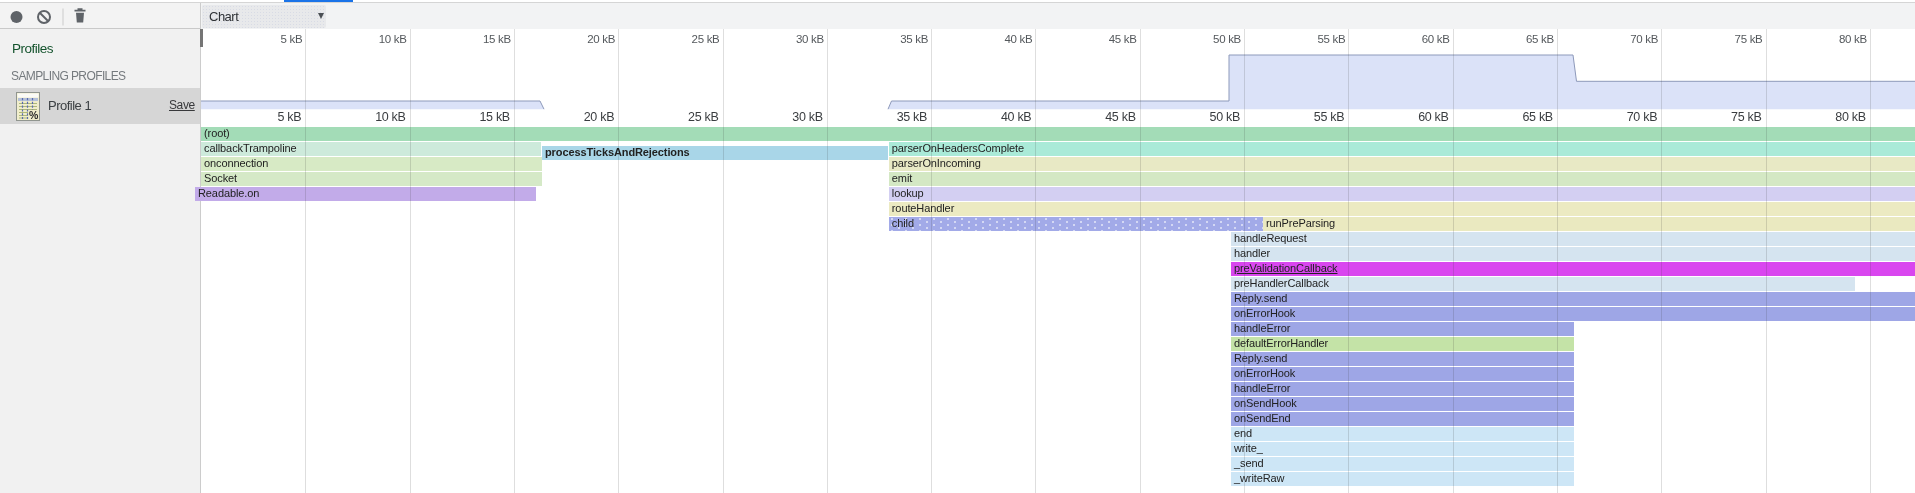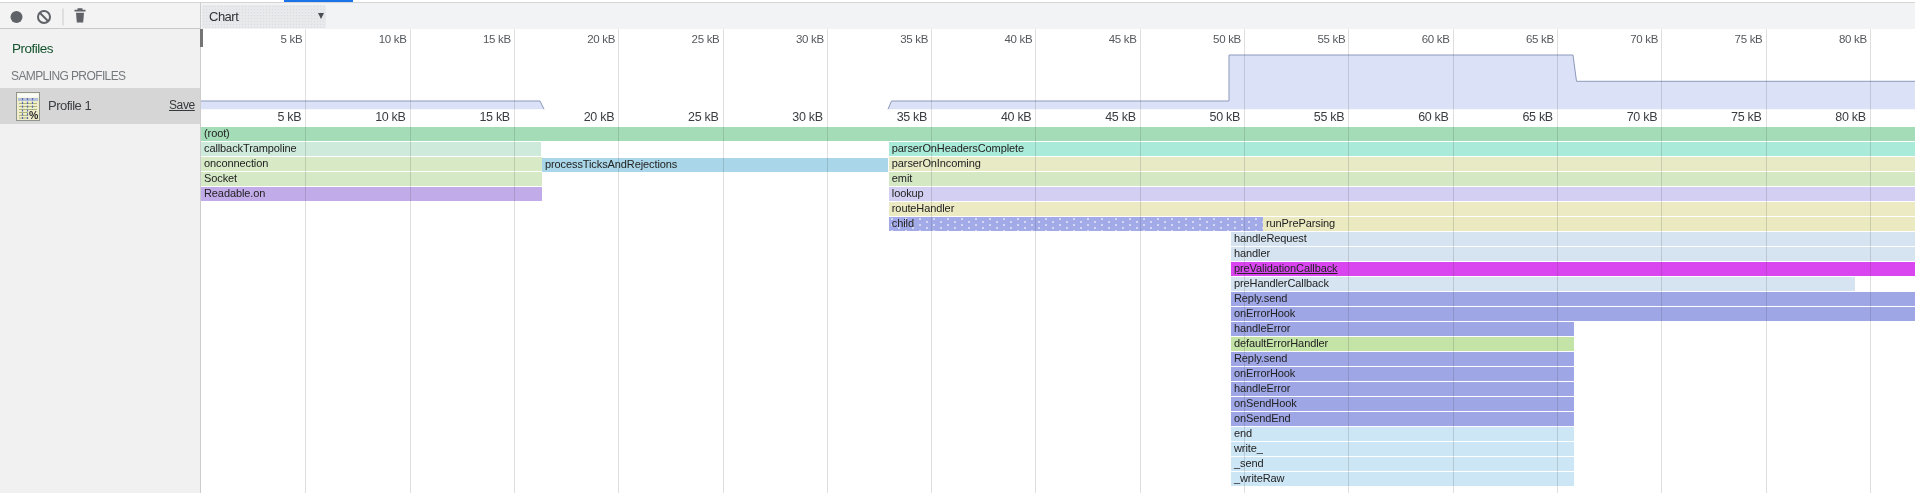--- a/index.html
+++ b/index.html
@@ -139,27 +139,27 @@
 <svg class="abs" style="left:200px;top:29px;z-index:8" width="1715" height="81" viewBox="0 0 1715 81">
   <path d="M1,80.2 V72 H340 L344,80.2 Z" fill="#dbe2f8"></path>
   <path d="M688,80.2 L691.5,72 H1029 V26 H1373 L1376.5,52.3 H1715 V80.2 Z" fill="#dbe2f8"></path>
   <path d="M1,72 H340 L344,80.2" fill="none" stroke="#8d99ba" stroke-width="1"></path>
   <path d="M688,80.2 L691.5,72 H1029 V26 H1373 L1376.5,52.3 H1715" fill="none" stroke="#8d99ba" stroke-width="1"></path>
 </svg>
 
 <div id="bars">
     <div class="bar" style="left:201px;top:127px;width:1714px;background-color:#a3dcb7;">(root)</div>
     <div class="bar" style="left:201px;top:142px;width:339.79999999999995px;background-color:#cdeadb;">callbackTrampoline</div>
-    <div class="bar" style="left:542px;top:158px;width:345.79999999999995px;background-color:#a9d6e8;">processTicksAndRejections</div>
+    <div class="bar" style="left:542px;top:146px;width:345.79999999999995px;background-color:#a9d6e8;font-weight:bold;">processTicksAndRejections</div>
     <div class="bar" style="left:888.8px;top:142px;width:1026.2px;background-color:#aaead8;">parserOnHeadersComplete</div>
     <div class="bar" style="left:201px;top:157px;width:340.79999999999995px;background-color:#d7eac5;">onconnection</div>
     <div class="bar" style="left:888.8px;top:157px;width:1026.2px;background-color:#e8e9c5;">parserOnIncoming</div>
     <div class="bar" style="left:201px;top:172px;width:340.79999999999995px;background-color:#d5e9c7;">Socket</div>
     <div class="bar" style="left:888.8px;top:172px;width:1026.2px;background-color:#d4e8c4;">emit</div>
-    <div class="bar" style="left:201px;top:187px;width:340.79999999999995px;background-color:#c2abe9;">Readable.on</div>
+    <div class="bar" style="left:195px;top:187px;width:340.79999999999995px;background-color:#c2abe9;">Readable.on</div>
     <div class="bar" style="left:888.8px;top:187px;width:1026.2px;background-color:#d3cff2;">lookup</div>
     <div class="bar" style="left:888.8px;top:202px;width:1026.2px;background-color:#eceac2;">routeHandler</div>
     <div class="bar" style="left:888.8px;top:217px;width:409px;background-color:#a2aae8;background-image:radial-gradient(circle, rgba(255,255,255,0.55) 0.7px, rgba(255,255,255,0) 1.1px),radial-gradient(circle, rgba(255,255,255,0.55) 0.7px, rgba(255,255,255,0) 1.1px);background-size:14px 6px,14px 6px;background-position:3px 2px,10px 5px;">child</div>
     <div class="bar" style="left:1231px;top:217px;width:684px;background-color:#eae9c0;margin-left:32px;">runPreParsing</div>
     <div class="bar" style="left:1231px;top:232px;width:684px;background-color:#d5e4f0;">handleRequest</div>
     <div class="bar" style="left:1231px;top:247px;width:684px;background-color:#d5e4f0;">handler</div>
     <div class="bar" style="left:1231px;top:262px;width:808px;background-color:#d946ef;text-decoration:underline;">preValidationCallback</div>
     <div class="bar" style="left:1231px;top:277px;width:624px;background-color:#d5e4f0;">preHandlerCallback</div>
     <div class="bar" style="left:1231px;top:292px;width:684px;background-color:#9ea6e6;">Reply.send</div>
     <div class="bar" style="left:1231px;top:307px;width:684px;background-color:#9ea6e6;">onErrorHook</div>

